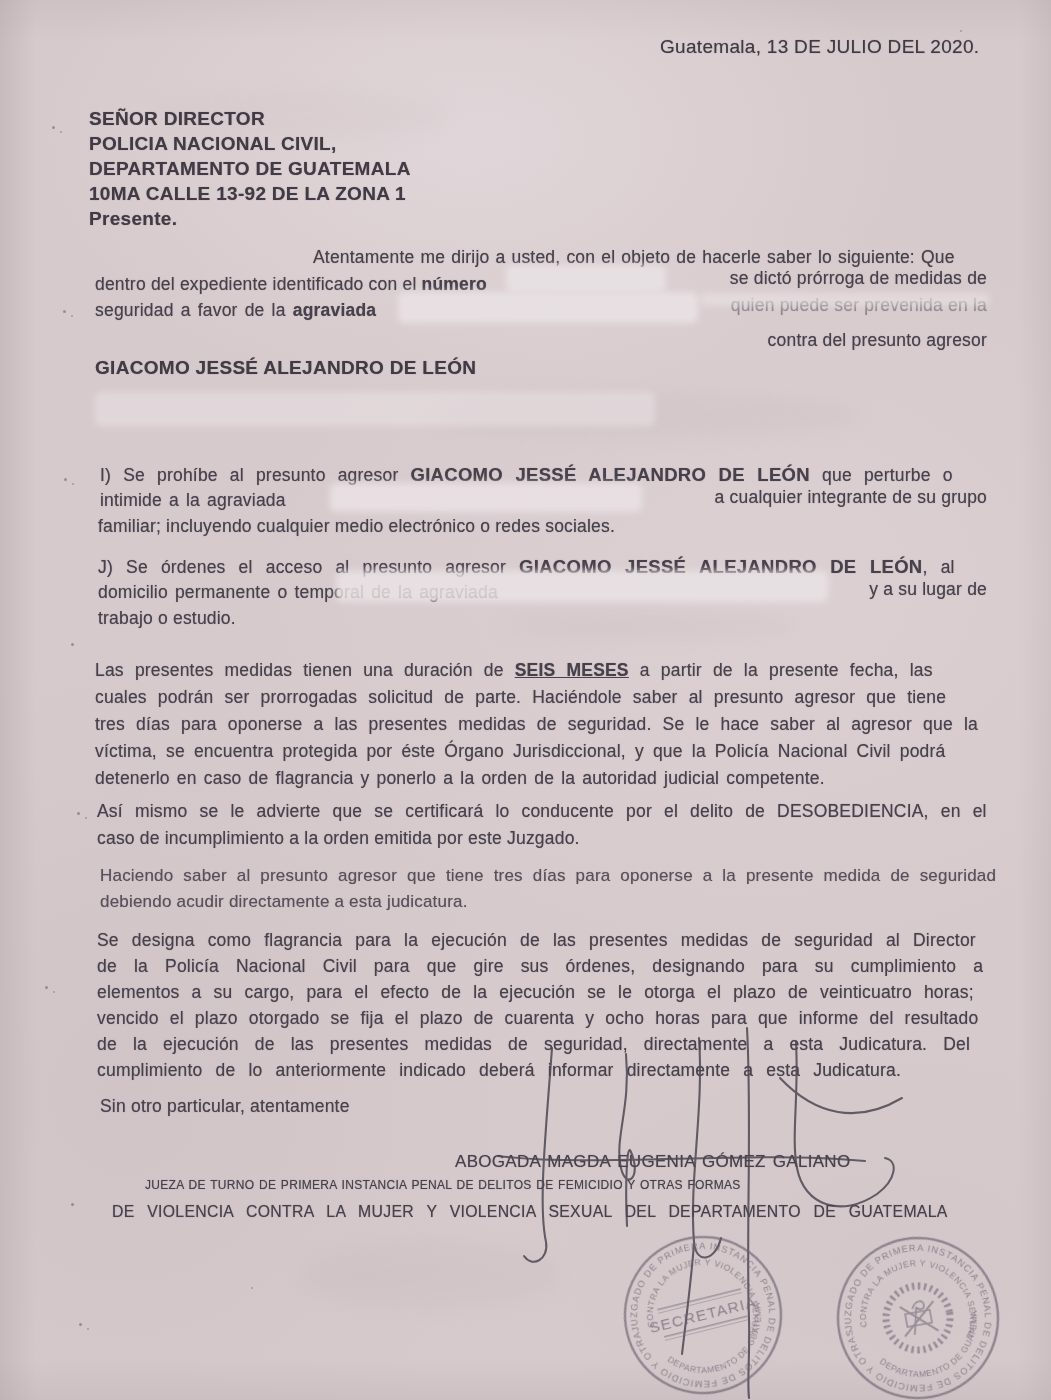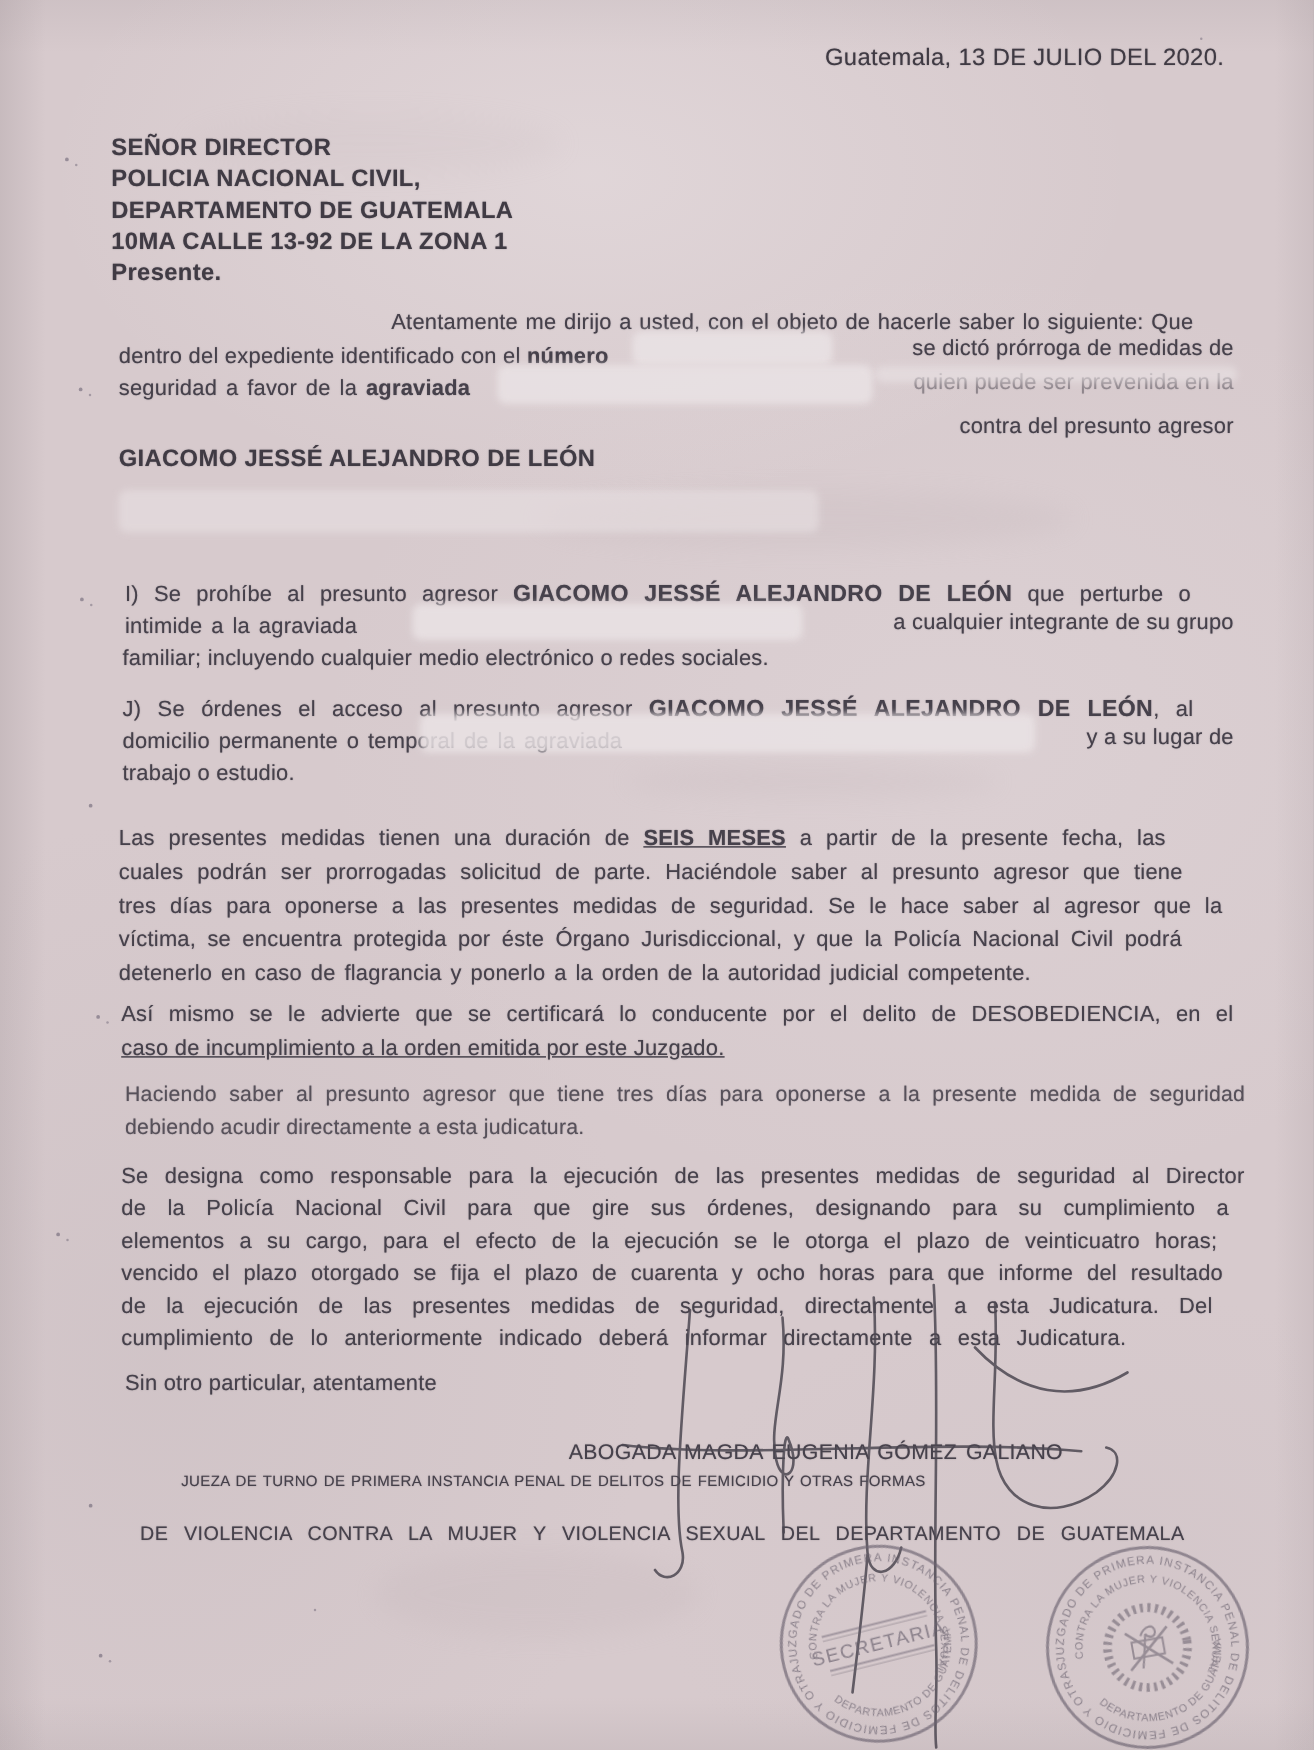--- a/index.html
+++ b/index.html
@@ -84,37 +84,37 @@
 
   <div class="ln ws6" style="left:95px;top:660px;">
     <span>Las presentes medidas tienen una duración de </span><span class="b u">SEIS MESES</span><span> a partir de la presente fecha, las</span>
   </div>
   <div class="ln ws6" style="left:95px;top:687px;">cuales podrán ser prorrogadas solicitud de parte. Haciéndole saber al presunto agresor que tiene</div>
   <div class="ln ws6" style="left:95px;top:714px;">tres días para oponerse a las presentes medidas de seguridad. Se le hace saber al agresor que la</div>
   <div class="ln ws4" style="left:95px;top:741px;">víctima, se encuentra protegida por éste Órgano Jurisdiccional, y que la Policía Nacional Civil podrá</div>
   <div class="ln ws2" style="left:95px;top:768px;">detenerlo en caso de flagrancia y ponerlo a la orden de la autoridad judicial competente.</div>
 
   <div class="ln ws7" style="left:97px;top:801px;">Así mismo se le advierte que se certificará lo conducente por el delito de DESOBEDIENCIA, en el</div>
-  <div class="ln" style="left:97px;top:828px;text-decoration:underline;">caso de incumplimiento a la orden emitida por este Juzgado.</div>
+  <div class="ln" style="left:97px;top:828px;">caso de incumplimiento a la orden emitida por este Juzgado.</div>
 
   <div class="ln ws5 soft" style="left:100px;top:866px;font-size:17px;">Haciendo saber al presunto agresor que tiene tres días para oponerse a la presente medida de seguridad</div>
   <div class="ln soft" style="left:100px;top:892px;font-size:17px;">debiendo acudir directamente a esta judicatura.</div>
 
-  <div class="ln ws8" style="left:97px;top:930px;">Se designa como responsable para la ejecución de las presentes medidas de seguridad al  Director</div>
+  <div class="ln ws8" style="left:97px;top:930px;">Se designa como flagrancia para la ejecución de las presentes medidas de seguridad al  Director</div>
   <div class="ln ws12" style="left:97px;top:956px;">de la Policía Nacional Civil para que gire sus órdenes, designando para su cumplimiento a</div>
   <div class="ln ws7" style="left:97px;top:982px;">elementos a su cargo, para el efecto de la ejecución se le otorga el plazo de veinticuatro horas;</div>
   <div class="ln ws6" style="left:97px;top:1008px;">vencido el plazo otorgado se fija el plazo de cuarenta y ocho horas para que informe del resultado</div>
   <div class="ln ws11" style="left:97px;top:1034px;text-align:right;">de la ejecución de las presentes medidas de seguridad, directamente a esta Judicatura. Del</div>
   <div class="ln ws8" style="left:97px;top:1060px;">cumplimiento de lo anteriormente indicado deberá informar directamente a esta Judicatura.</div>
 
   <div class="ln" style="left:100px;top:1096px;">Sin otro particular, atentamente</div>
 
   <div class="ln ws2 caps" style="left:455px;top:1152px;font-size:17px;">ABOGADA  MAGDA EUGENIA GÓMEZ GALIANO</div>
   <div class="ln ws1 caps" style="left:145px;top:1178px;font-size:12px;">JUEZA DE TURNO DE PRIMERA INSTANCIA PENAL DE DELITOS DE FEMICIDIO Y OTRAS FORMAS</div>
-  <div class="ln ws8 caps" style="left:112px;top:1203px;font-size:15.8px;margin-top:16px;">DE VIOLENCIA CONTRA LA MUJER Y VIOLENCIA SEXUAL DEL DEPARTAMENTO DE GUATEMALA</div>
+  <div class="ln ws8 caps" style="left:112px;top:1203px;font-size:15.8px;">DE VIOLENCIA CONTRA LA MUJER Y VIOLENCIA SEXUAL DEL DEPARTAMENTO DE GUATEMALA</div>
 
   <div class="redact" style="left:506px;top:265px;width:160px;height:27px;"></div>
   <div class="redact" style="left:398px;top:292px;width:300px;height:31px;"></div>
   <div class="redact" style="left:700px;top:293px;width:290px;height:13px;opacity:.6;"></div>
   <div class="redact" style="left:330px;top:483px;width:312px;height:29px;"></div>
   <div class="redact" style="left:336px;top:571px;width:492px;height:31px;"></div>
   <div class="redact" style="left:95px;top:392px;width:560px;height:34px;opacity:.55;"></div>
 
   <svg class="sig" style="left:480px;top:1020px;" width="440" height="380" viewBox="0 0 440 380">
     <g fill="none" stroke="#4d4852" stroke-width="2.1" stroke-linecap="round">

